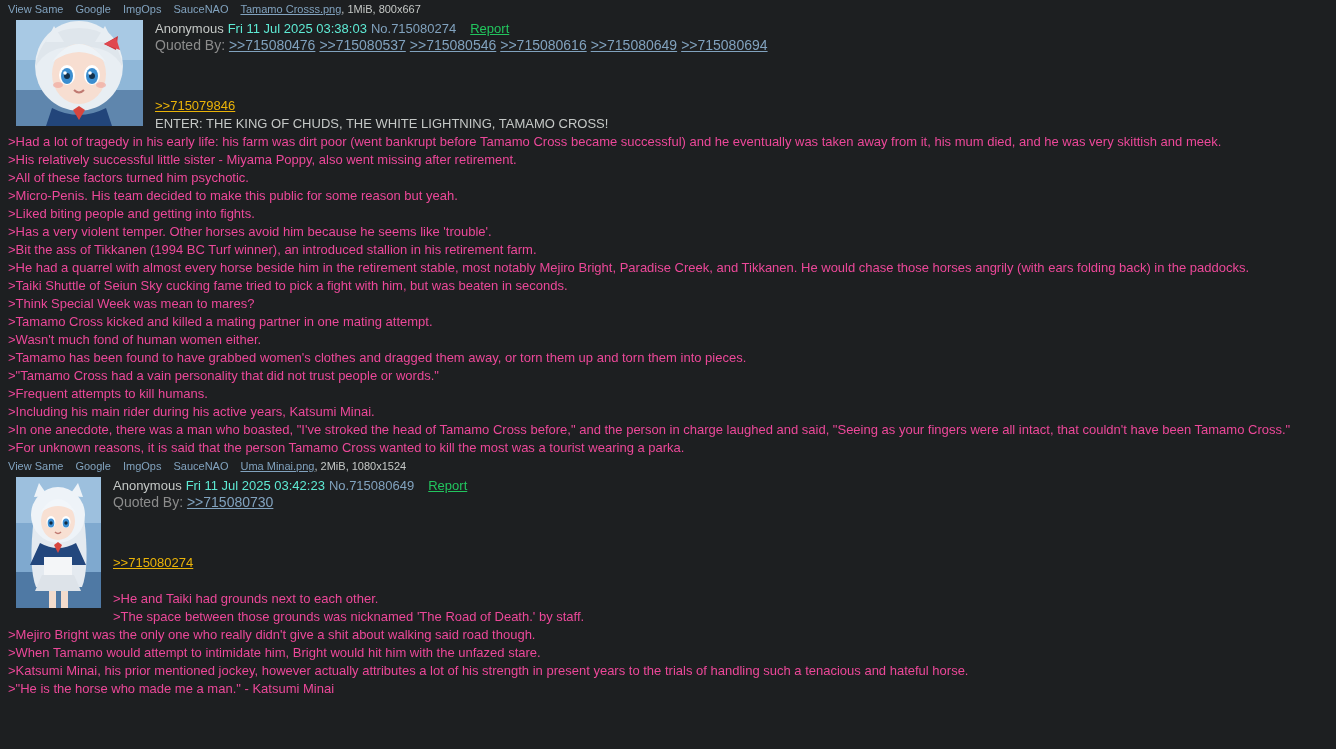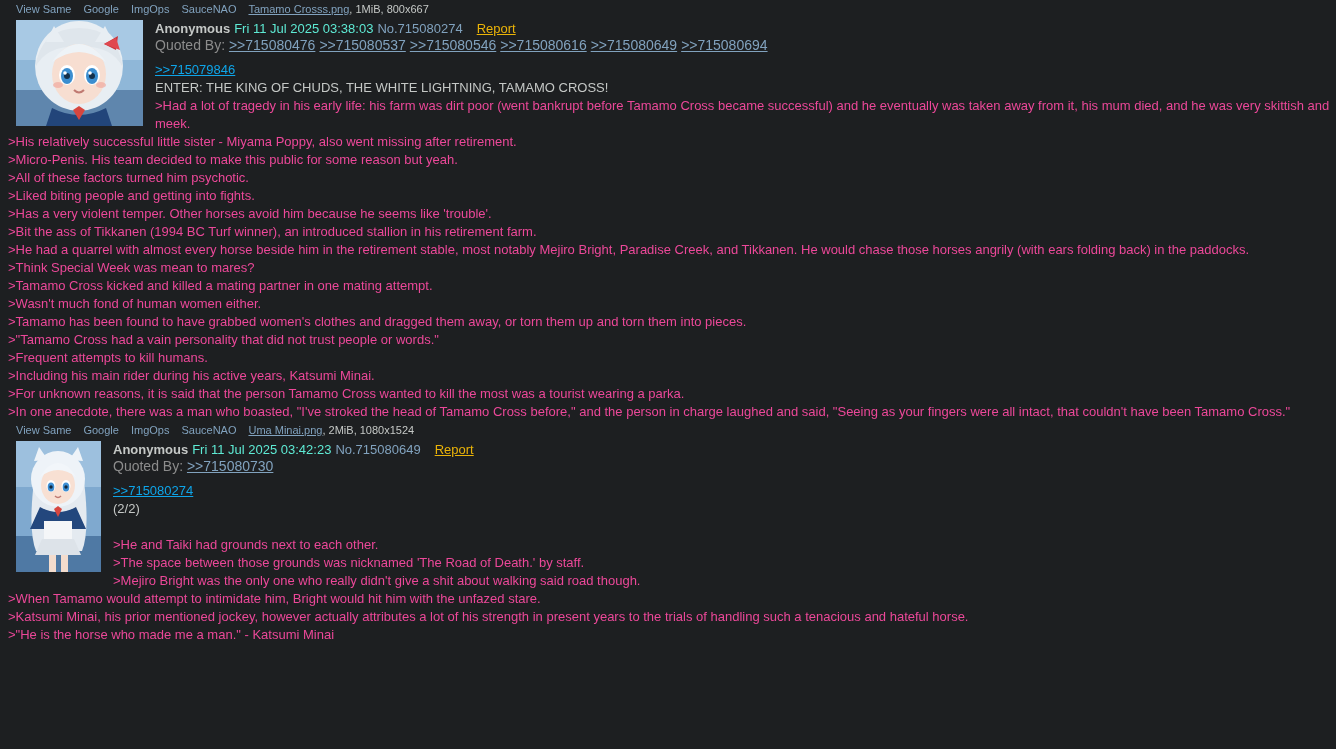--- a/index.html
+++ b/index.html
@@ -15,21 +15,21 @@
     height: 749px;
     overflow: hidden;
     position: relative;
   }
   .post-block {
     position: relative;
   }
   .imgsearch-bar {
     font-size: 11px;
     color: #888a85;
-    padding: 2px 0 2px 16px;
+    padding: 2px 0 2px 8px;
     line-height: 14px;
     white-space: nowrap;
   }
   .imgsearch-bar a {
     color: #81a2be;
     text-decoration: none;
     margin-right: 12px;
   }
   .imgsearch-bar .filelink {
     color: #81a2be;
@@ -49,56 +49,57 @@
     display: block;
     border: 0;
   }
   .post-header {
     line-height: 17px;
     padding-top: 2px;
     white-space: nowrap;
   }
   .name {
     color: #c5c8c6;
-    font-weight: bold;
+    font-weight: normal;
     text-align: right;
   }
   .datetime {
     color: #5eead4;
     margin-left: 4px;
   }
   .postnum {
     color: #81a2be;
     text-decoration: none;
     margin-left: 4px;
   }
   .report {
-    color: #eab308;
+    color: #22c55e;
     text-decoration: underline;
     margin-left: 14px;
     cursor: pointer;
   }
   .quotedby {
     color: #707070;
     font-size: 14px;
     line-height: 16px;
   }
   .quotedby .qlabel { color: #8c8c8c; }
   .quotedby a {
     color: #81a2be;
     text-decoration: underline;
     margin-right: 4px;
   }
   .message {
     line-height: 18px;
     padding-top: 8px;
   }
   .message .quotelink {
-    color: #0ea5e9;
-    display: block;
+    color: #eab308;
+    display: block;
+    margin-top: 36px;
   }
   .message .plain {
     color: #c5c8c6;
     display: block;
   }
   .message .greentext {
     color: #ec4899;
     display: block;
   }
   .clear { clear: both; }
@@ -157,35 +158,36 @@
     <div class="quotedby">
       <span class="qlabel">Quoted By:</span>
       <a href="#">&gt;&gt;715080476</a><a href="#">&gt;&gt;715080537</a><a href="#">&gt;&gt;715080546</a><a href="#">&gt;&gt;715080616</a><a href="#">&gt;&gt;715080649</a><a href="#">&gt;&gt;715080694</a>
     </div>
 
     <div class="message">
       <a href="#" class="quotelink">&gt;&gt;715079846</a>
       <span class="plain">ENTER: THE KING OF CHUDS, THE WHITE LIGHTNING, TAMAMO CROSS!</span>
       <span class="greentext">&gt;Had a lot of tragedy in his early life: his farm was dirt poor (went bankrupt before Tamamo Cross became successful) and he eventually was taken away from it, his mum died, and he was very skittish and meek.</span>
       <span class="greentext">&gt;His relatively successful little sister - Miyama Poppy, also went missing after retirement.</span>
+      <span class="greentext">&gt;All of these factors turned him psychotic.</span>
       <span class="greentext">&gt;Micro-Penis. His team decided to make this public for some reason but yeah.</span>
-      <span class="greentext">&gt;All of these factors turned him psychotic.</span>
       <span class="greentext">&gt;Liked biting people and getting into fights.</span>
       <span class="greentext">&gt;Has a very violent temper. Other horses avoid him because he seems like 'trouble'.</span>
       <span class="greentext">&gt;Bit the ass of Tikkanen (1994 BC Turf winner), an introduced stallion in his retirement farm.</span>
       <span class="greentext">&gt;He had a quarrel with almost every horse beside him in the retirement stable, most notably Mejiro Bright, Paradise Creek, and Tikkanen. He would chase those horses angrily (with ears folding back) in the paddocks.</span>
+      <span class="greentext">&gt;Taiki Shuttle of Seiun Sky cucking fame tried to pick a fight with him, but was beaten in seconds.</span>
       <span class="greentext">&gt;Think Special Week was mean to mares?</span>
       <span class="greentext">&gt;Tamamo Cross kicked and killed a mating partner in one mating attempt.</span>
       <span class="greentext">&gt;Wasn't much fond of human women either.</span>
       <span class="greentext">&gt;Tamamo has been found to have grabbed women's clothes and dragged them away, or torn them up and torn them into pieces.</span>
       <span class="greentext">&gt;"Tamamo Cross had a vain personality that did not trust people or words."</span>
       <span class="greentext">&gt;Frequent attempts to kill humans.</span>
       <span class="greentext">&gt;Including his main rider during his active years, Katsumi Minai.</span>
+      <span class="greentext">&gt;In one anecdote, there was a man who boasted, "I've stroked the head of Tamamo Cross before," and the person in charge laughed and said, "Seeing as your fingers were all intact, that couldn't have been Tamamo Cross."</span>
       <span class="greentext">&gt;For unknown reasons, it is said that the person Tamamo Cross wanted to kill the most was a tourist wearing a parka.</span>
-      <span class="greentext">&gt;In one anecdote, there was a man who boasted, "I've stroked the head of Tamamo Cross before," and the person in charge laughed and said, "Seeing as your fingers were all intact, that couldn't have been Tamamo Cross."</span>
     </div>
     <div class="clear"></div>
   </div>
 </div>
 
 <div class="post-block">
 
   <div class="imgsearch-bar">
     <a href="#">View Same</a><a href="#">Google</a><a href="#">ImgOps</a><a href="#">SauceNAO</a><a href="#" class="filelink">Uma Minai.png</a><span class="fileinfo">, 2MiB, 1080x1524</span>
   </div>
@@ -230,21 +232,20 @@
       <span class="name">Anonymous</span><span class="datetime">Fri 11 Jul 2025 03:42:23</span><a href="#" class="postnum">No.715080649</a><span class="report">Report</span>
     </div>
 
     <div class="quotedby">
       <span class="qlabel">Quoted By:</span>
       <a href="#">&gt;&gt;715080730</a>
     </div>
 
     <div class="message">
       <a href="#" class="quotelink">&gt;&gt;715080274</a>
-      <span class="plain">(2/2)</span>
       <span class="plain">&nbsp;</span>
       <span class="greentext">&gt;He and Taiki had grounds next to each other.</span>
       <span class="greentext">&gt;The space between those grounds was nicknamed 'The Road of Death.' by staff.</span>
       <span class="greentext">&gt;Mejiro Bright was the only one who really didn't give a shit about walking said road though.</span>
       <span class="greentext">&gt;When Tamamo would attempt to intimidate him, Bright would hit him with the unfazed stare.</span>
       <span class="greentext">&gt;Katsumi Minai, his prior mentioned jockey, however actually attributes a lot of his strength in present years to the trials of handling such a tenacious and hateful horse.</span>
       <span class="greentext">&gt;"He is the horse who made me a man." - Katsumi Minai</span>
     </div>
     <div class="clear"></div>
   </div>

